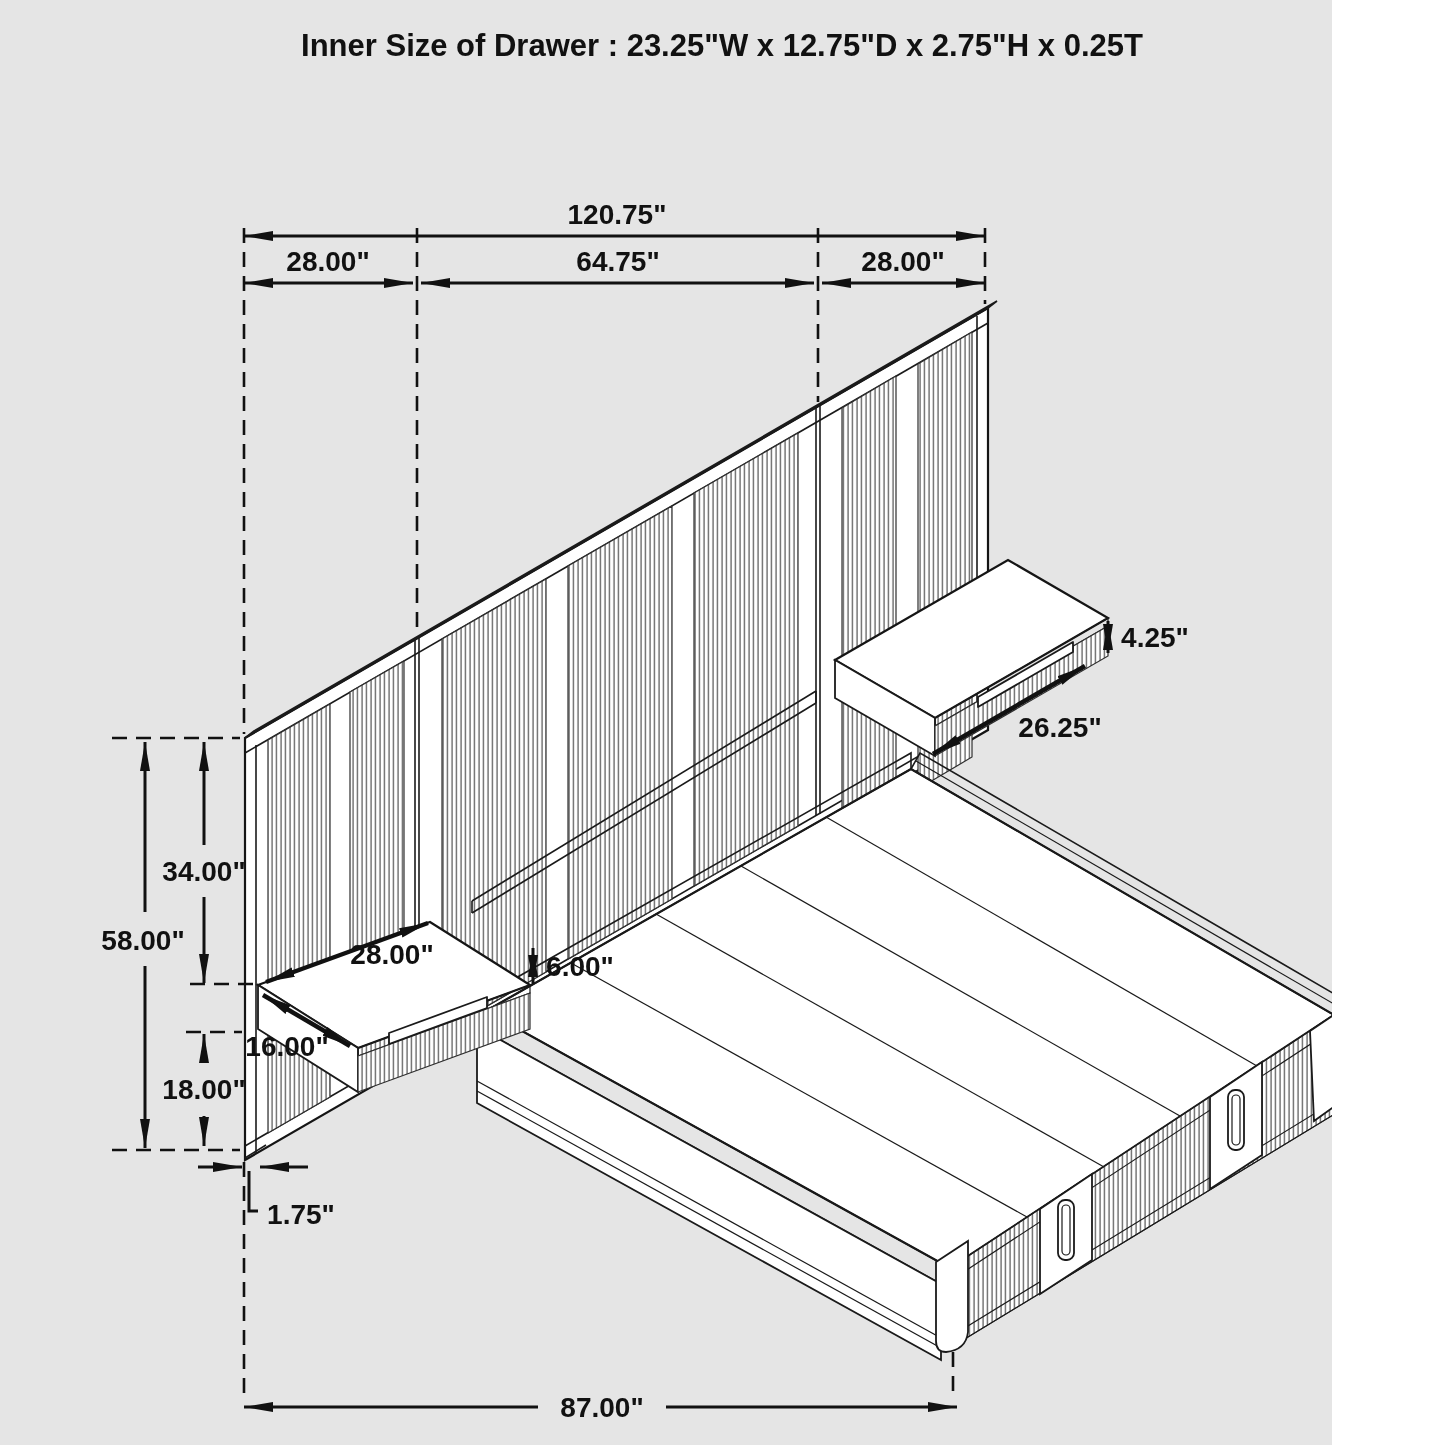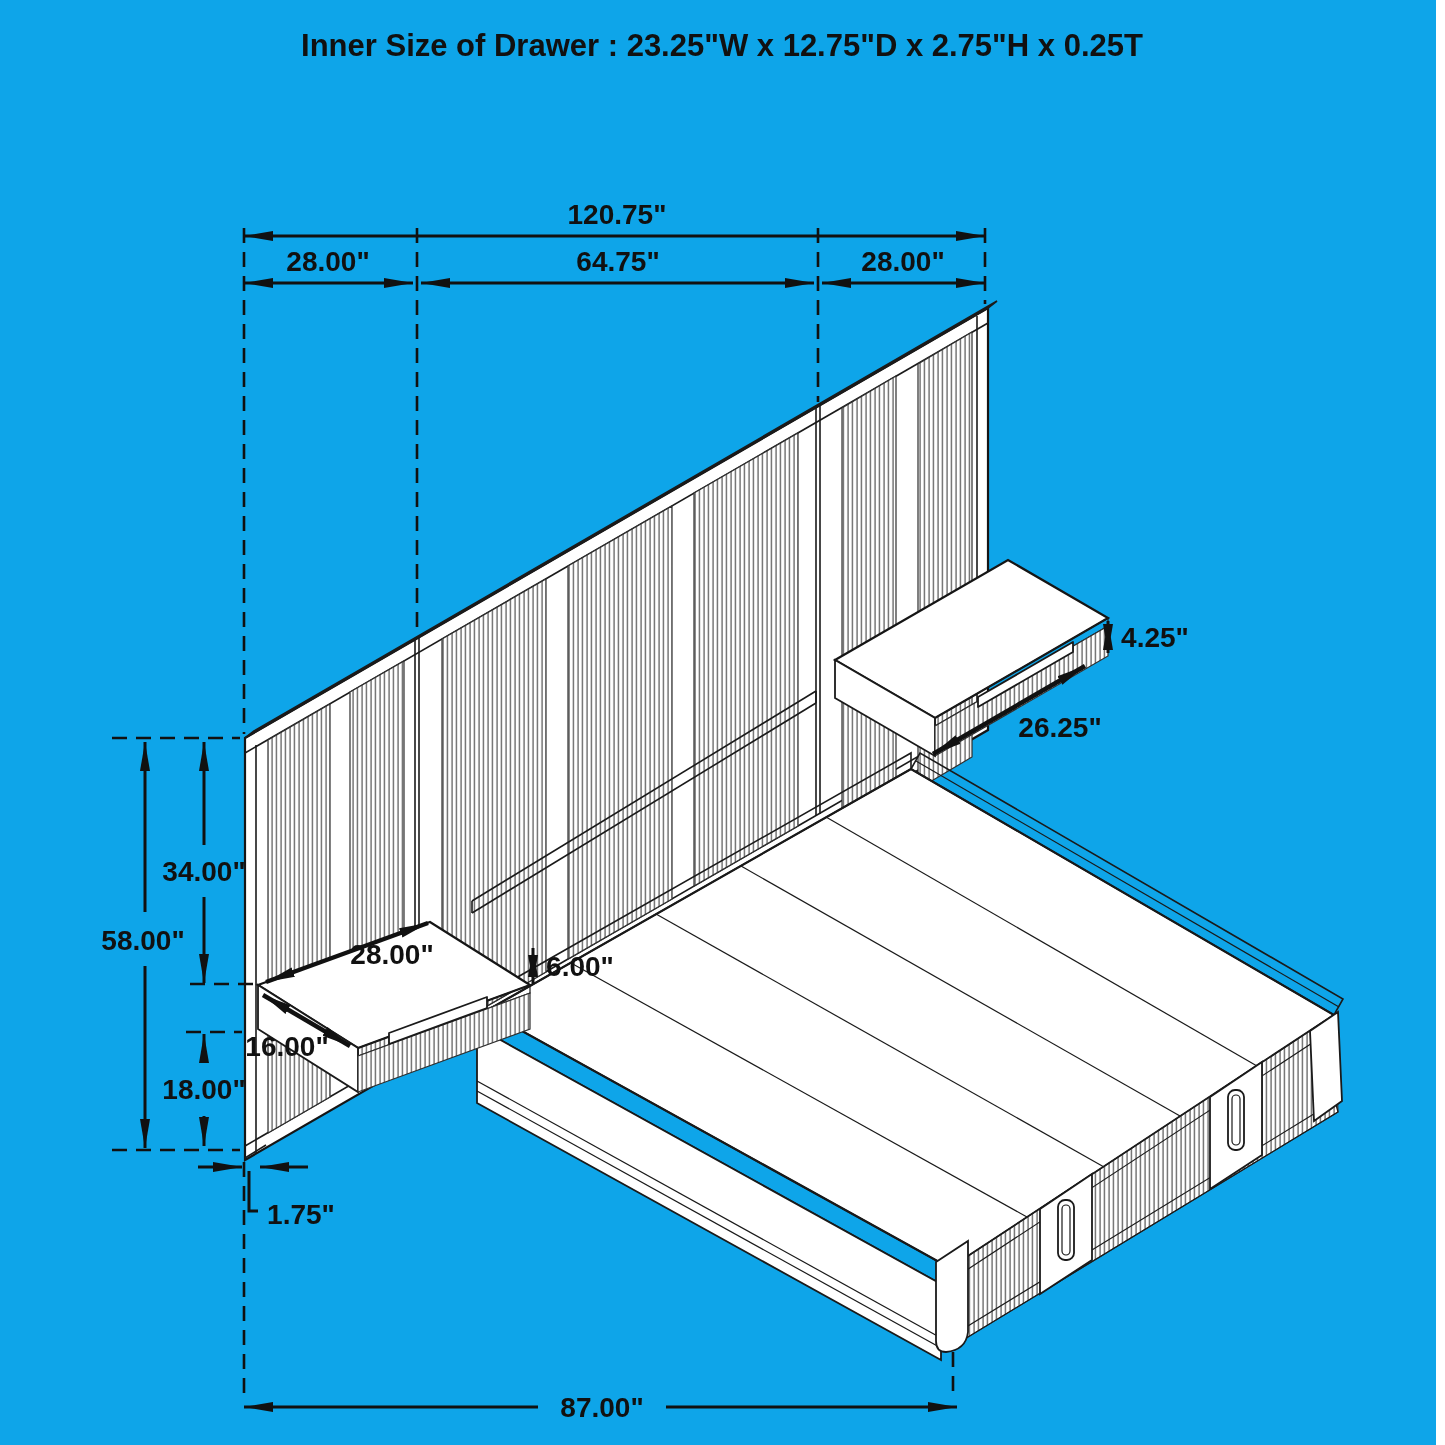--- a/index.html
+++ b/index.html
@@ -1,16 +1,16 @@
 <!DOCTYPE html>
 <html><head>
 <meta charset="utf-8">
 <style>
   html,body{margin:0;padding:0;background:#fff;}
-  .stage{width:1436px;height:1445px;position:relative;background:#0ea5e9;overflow:hidden;}
+  .stage{width:1332px;height:1445px;position:relative;background:#e5e5e5;overflow:hidden;}
   svg{display:block;}
   text{font-family:"Liberation Sans","DejaVu Sans",sans-serif;font-weight:bold;fill:#111;}
   .dimtxt{font-size:28px;}
   .titletxt{font-size:31px;}
   .dim{stroke:#111;stroke-width:3;fill:none;}
   .dimthick{stroke:#111;stroke-width:4.5;fill:none;}
   .dash{stroke:#111;stroke-width:2.6;fill:none;stroke-dasharray:15 9;}
   .ln{stroke:#1a1a1a;stroke-width:1.6;fill:none;}
   .ln1{stroke:#1a1a1a;stroke-width:1.2;fill:none;}
   .outline{stroke:#151515;stroke-width:2.2;fill:#fff;}

